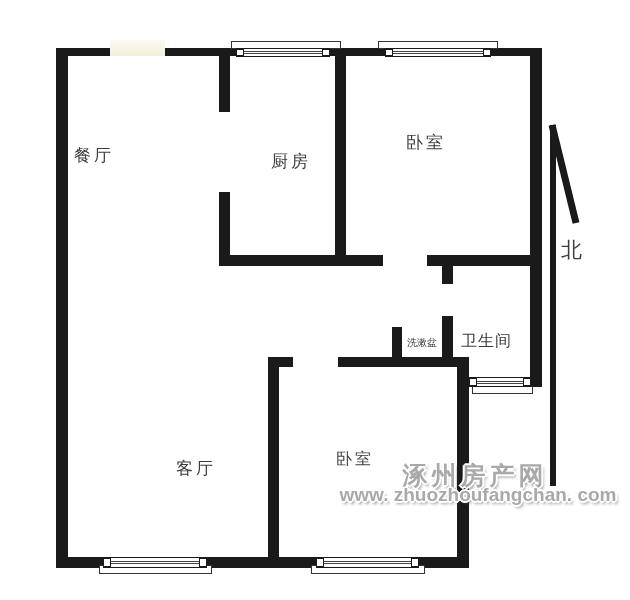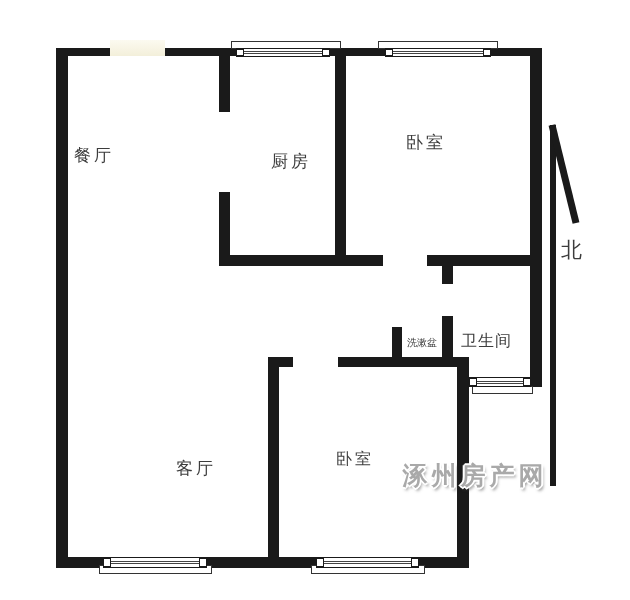--- a/index.html
+++ b/index.html
@@ -108,14 +108,15 @@
 
   <div class="room-label" style="left:74px;top:144px;font-size:17px;">餐厅</div>
   <div class="room-label" style="left:271px;top:150px;font-size:17px;">厨房</div>
   <div class="room-label" style="left:406px;top:131px;font-size:17px;">卧室</div>
   <div class="room-label" style="left:461px;top:331px;font-size:16px;letter-spacing:1px;">卫生间</div>
   <div class="room-label" style="left:407px;top:336px;font-size:10px;letter-spacing:0;">洗漱盆</div>
   <div class="room-label" style="left:147px;top:457px;font-size:17px;margin-left:29px;">客厅</div>
   <div class="room-label" style="left:336px;top:449px;font-size:16px;">卧室</div>
 
   <div class="wm" style="left:475px;top:459px;transform:translateX(-50%);font-size:25px;letter-spacing:4px;">涿州房产网</div>
+  <div class="wm" style="left:478px;top:484px;transform:translateX(-50%);font-size:19px;">www. zhuozhoufangchan. com</div>
 
 </div>
 
 </body></html>

